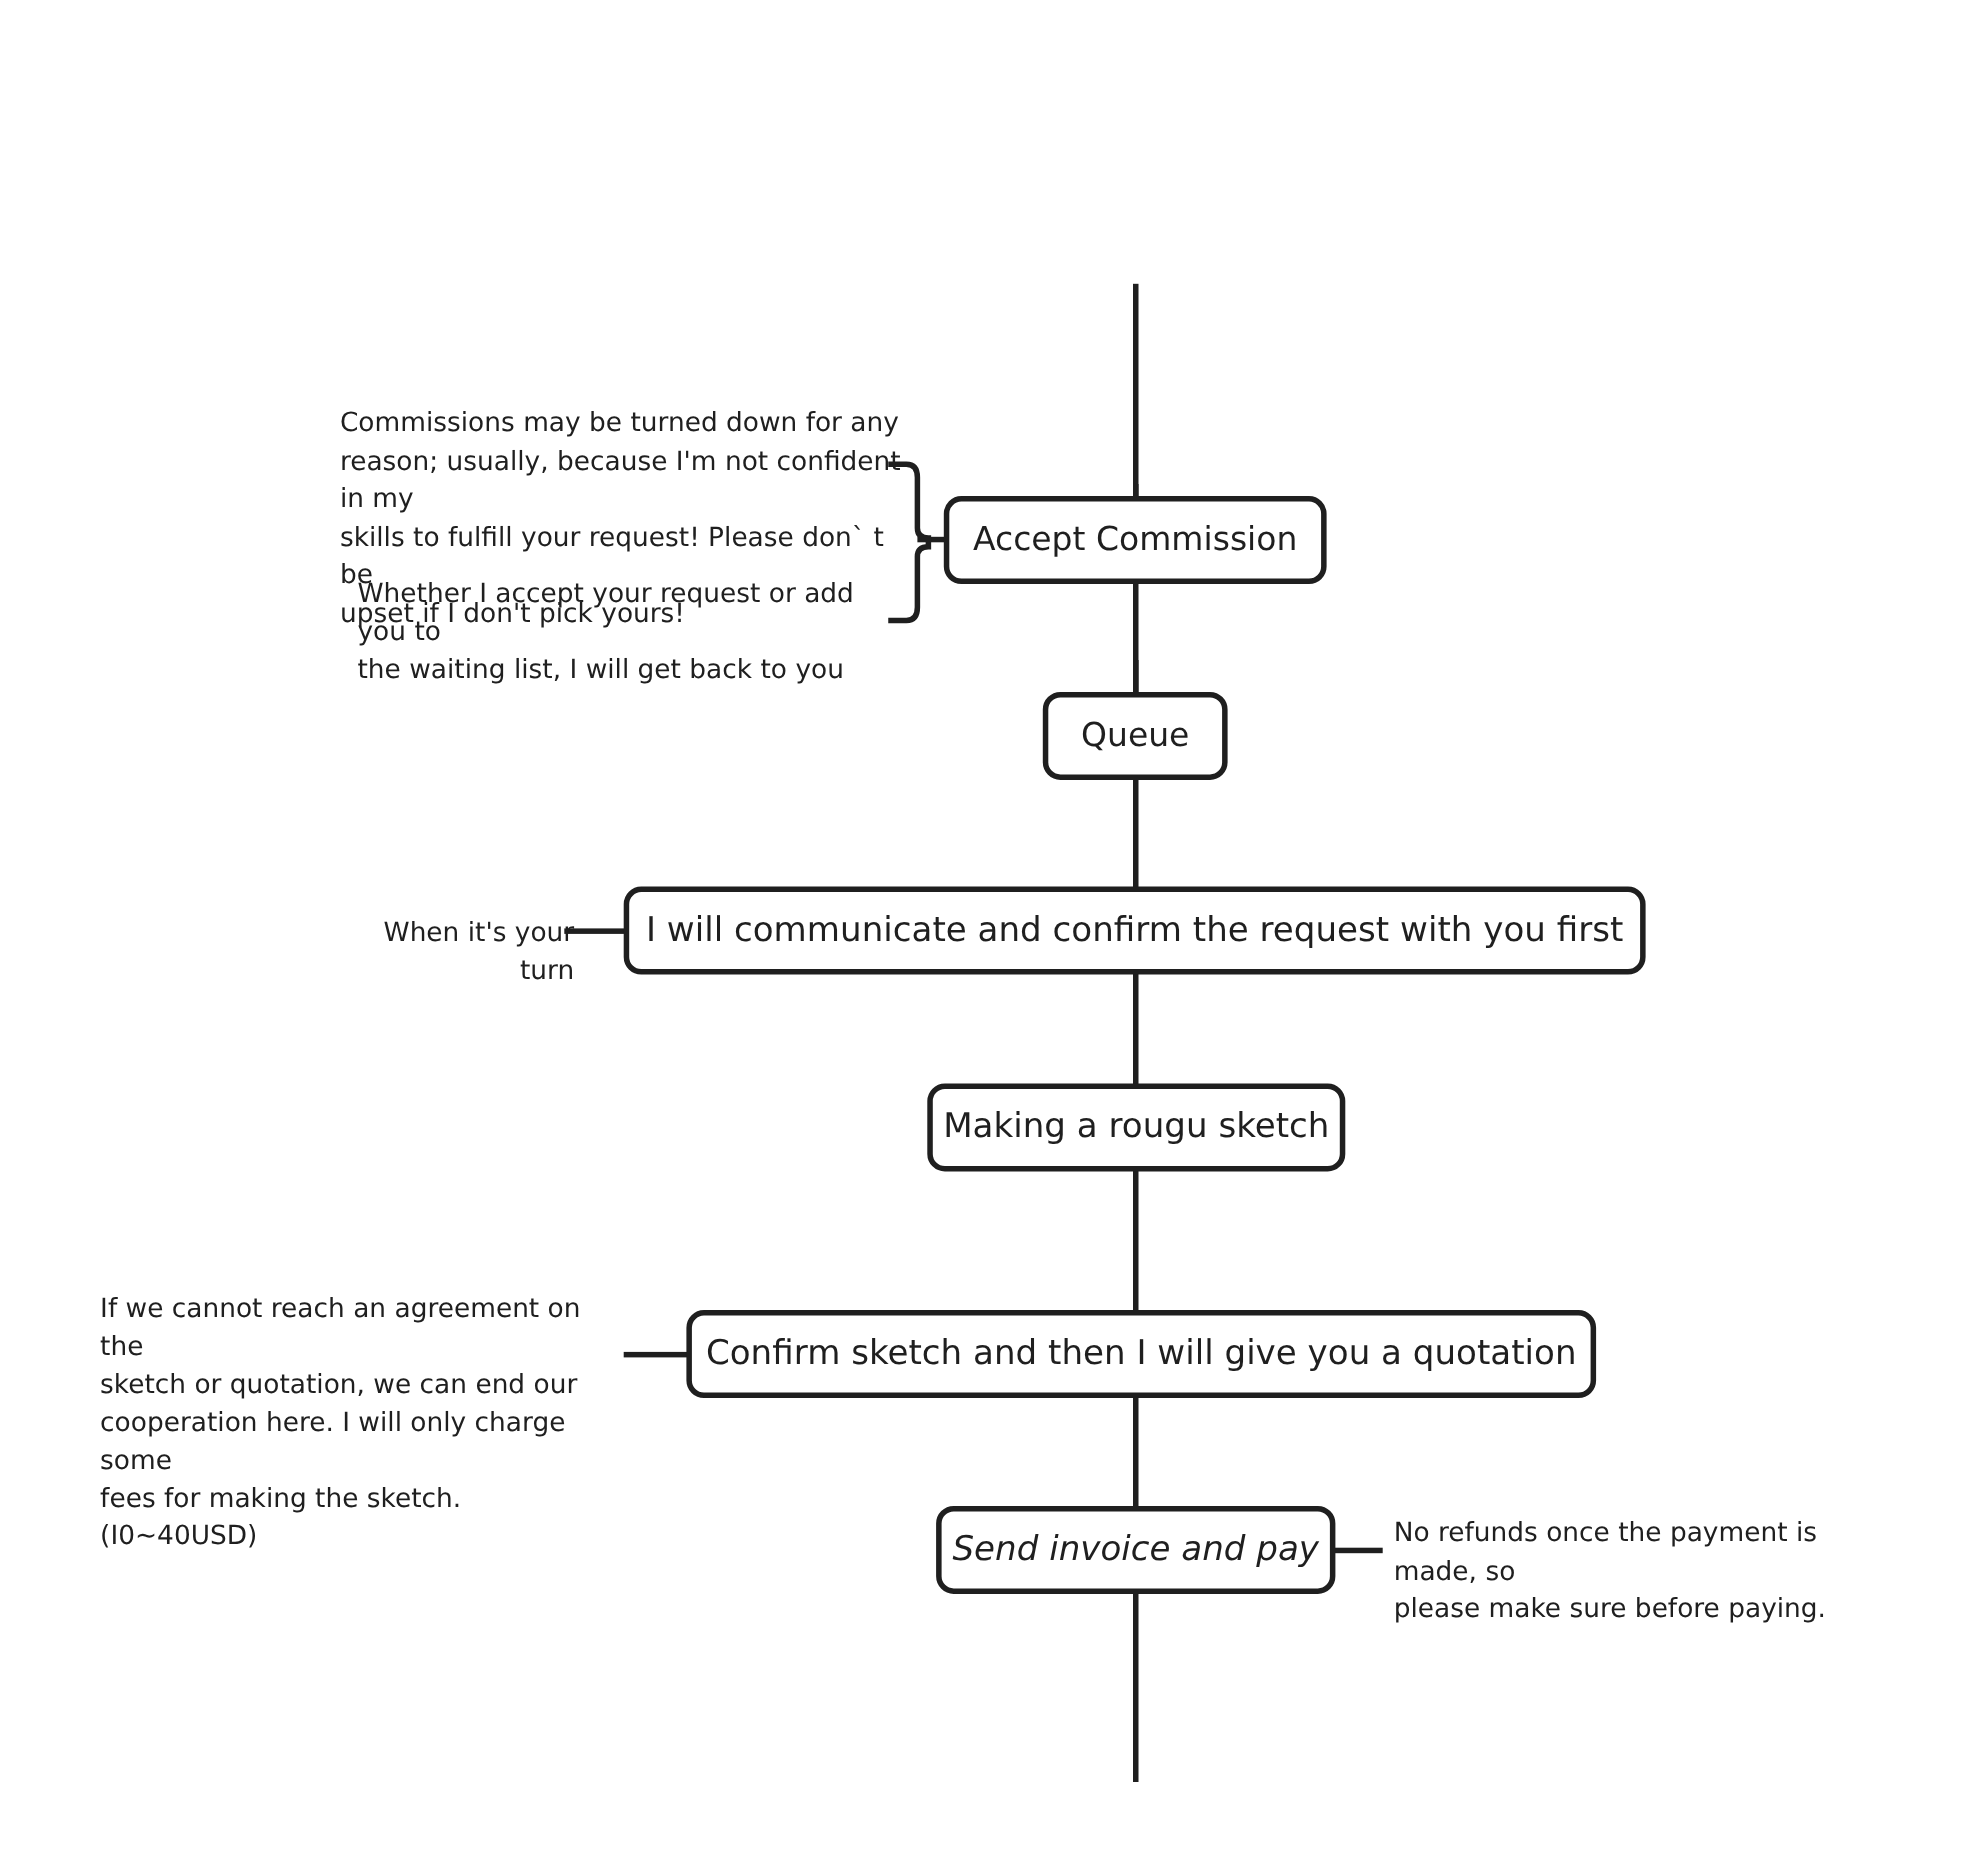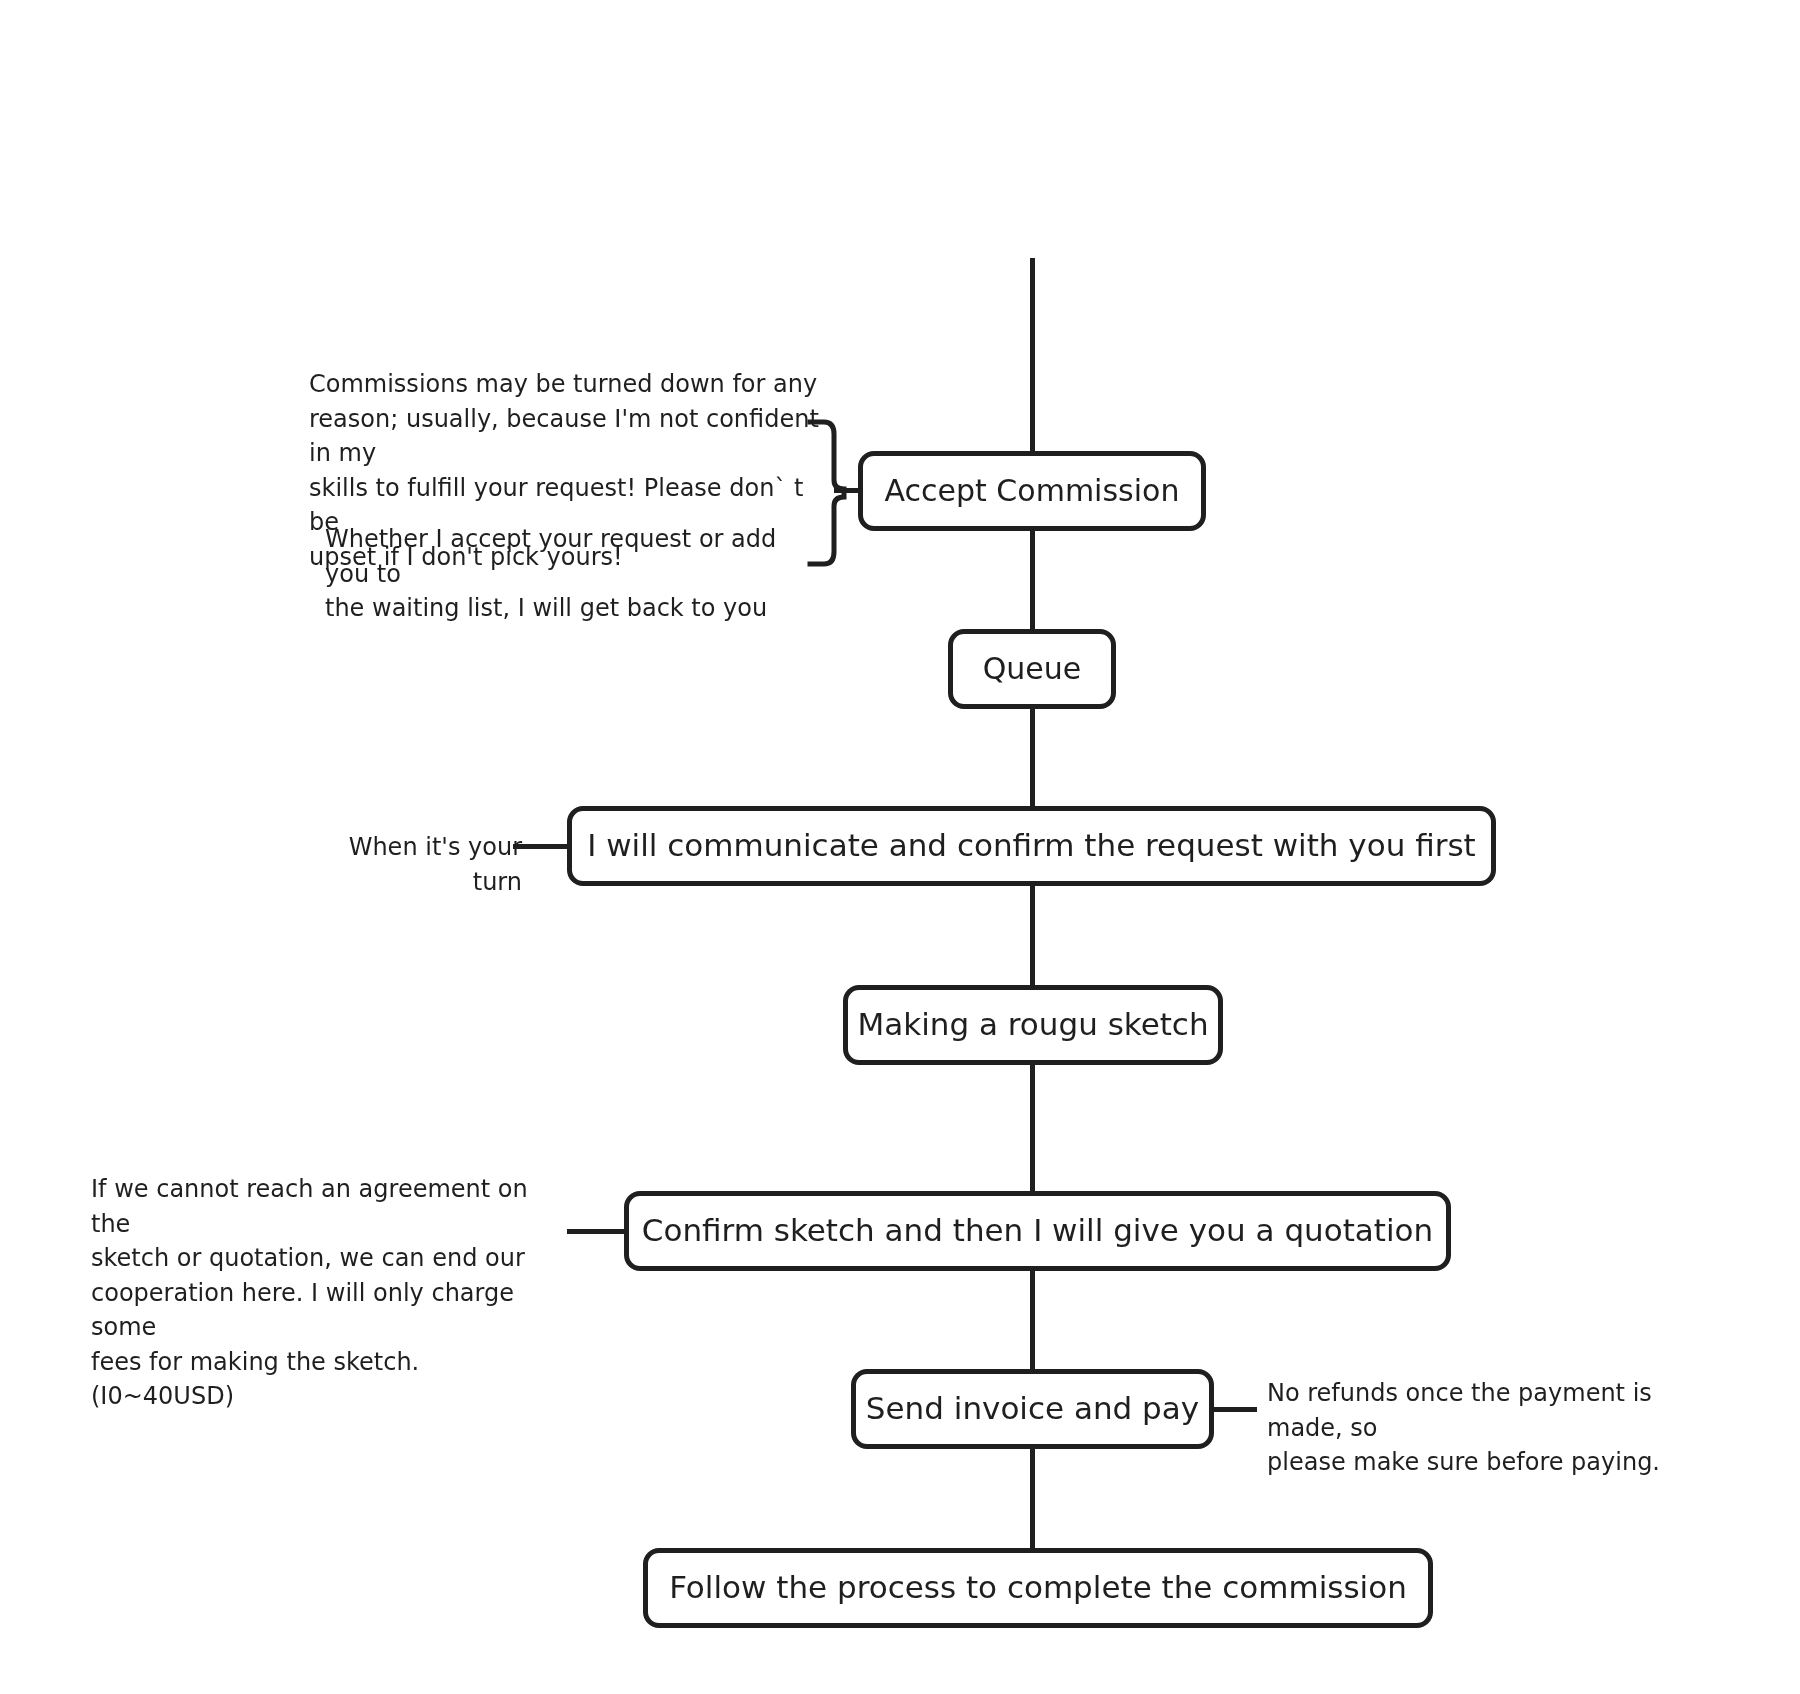--- a/index.html
+++ b/index.html
@@ -84,23 +84,22 @@
   <div class="node" style="left:858px; top:451px; width:348px; height:80px; font-size:30px;">Accept Commission</div>
 
   <div class="node" style="left:948px; top:629px; width:168px; height:80px; font-size:30px;">Queue</div>
 
   <div class="node" style="left:567px; top:806px; width:929px; height:80px; font-size:31px;">I will communicate and confirm the request with you first</div>
 
   <div class="node" style="left:843px; top:985px; width:380px; height:80px; font-size:31px;">Making a rougu sketch</div>
 
   <div class="node" style="left:624px; top:1191px; width:827px; height:80px; font-size:31px;">Confirm sketch and then I will give you a quotation</div>
 
-  <div class="node" style="left:851px; top:1369px; width:363px; height:80px; font-size:31px;">Send invoice and pay</div>
+  <div class="node" style="left:851px; top:1369px; width:363px; height:80px; font-size:31px;font-style:italic;">Send invoice and pay</div>
 
-  <div class="node" style="left:643px; top:1548px; width:790px; height:80px; font-size:31px;">Follow the process to complete the commission</div>
 
   <svg class="bracket" style="left:806px; top:418px; width:60px; height:150px;" viewBox="0 0 60 150" xmlns="http://www.w3.org/2000/svg">
     <path d="M 4 4 L 18 4 Q 28 4 28 16 L 28 62 Q 28 71 38 71 L 38 79 Q 28 79 28 88 L 28 134 Q 28 146 18 146 L 4 146" fill="none" stroke="#1f1f1f" stroke-width="5" stroke-linecap="square"></path>
   </svg>
 
   <div class="hline" style="left:834px; top:488px; width:30px;"></div>
 
   <div class="hline" style="left:513px; top:844px; width:58px;"></div>
   <div class="hline" style="left:567px; top:1229px; width:60px;"></div>
   <div class="hline" style="left:1211px; top:1407px; width:46px;"></div>

